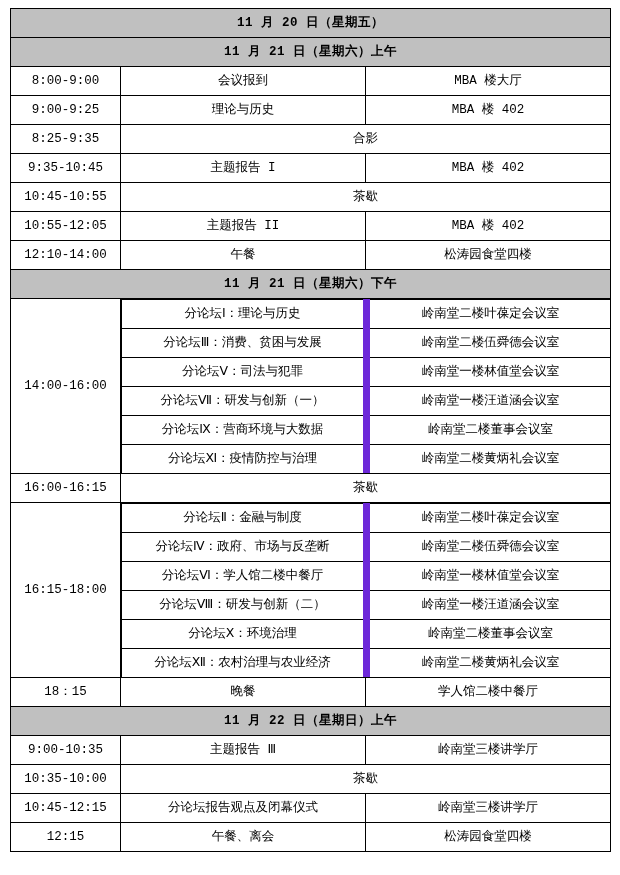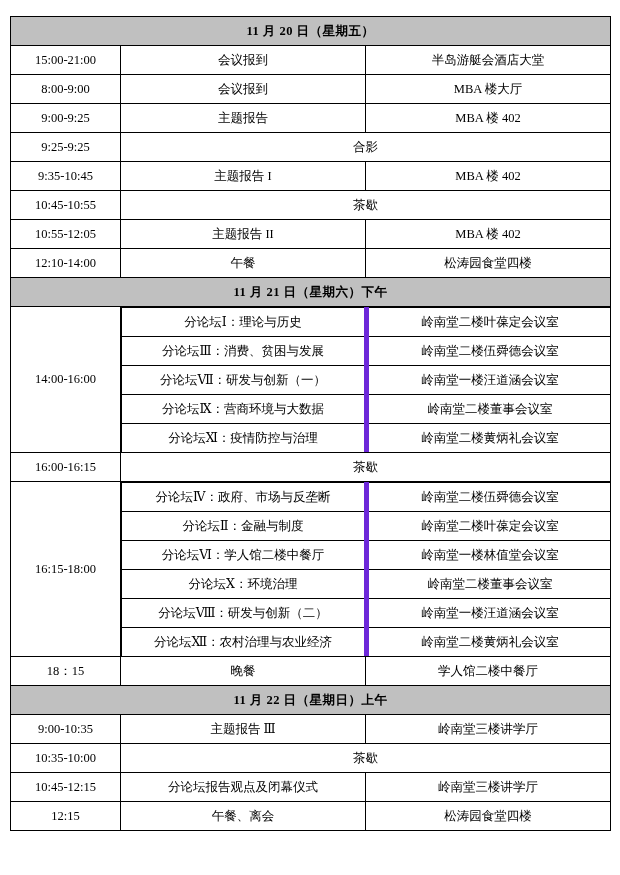--- a/index.html
+++ b/index.html
@@ -10,22 +10,23 @@
   body {
     width: 620px;
     height: 875px;
     font-family: "Liberation Serif", "DejaVu Serif", serif;
     color: #000000;
   }
   .page {
     width: 620px;
     height: 875px;
     box-sizing: border-box;
-    padding: 16px 10px 8px 10px;
+    padding: 8px 10px 8px 10px;
     background: #ffffff;
+    font-family: Liberation Mono, monospace;
   }
   table.schedule {
     width: 600px;
     border-collapse: collapse;
     table-layout: fixed;
   }
   table.schedule td {
     border: 1px solid #000000;
     text-align: center;
     vertical-align: middle;
@@ -60,57 +61,55 @@
   }
   .nested-wrap td {
     border: none;
     border-bottom: 1px solid #000000;
   }
   .nested-wrap tr:last-child td {
     border-bottom: none;
     margin-top: 24px;
   }
   .nested-wrap td.nleft {
-    border-right: 5px solid #6d28d9;
+    border-right: 7px solid #6d28d9;
   }
   .col-time { width: 110px; }
   .col-mid  { width: 245px; }
   .col-right{ width: 245px; }
 </style>
 </head>
 <body>
 
 <div class="page">
   <table class="schedule">
     <colgroup>
       <col class="col-time">
       <col class="col-mid">
       <col class="col-right">
     </colgroup>
     <tbody id="schedule-body">
         <tr class="header-row">
           <td colspan="3">11 月 20 日（星期五）</td>
         </tr>
-        <tr>
-          <td class="time-cell">15:00-21:00</td>
-          <td>会议报到</td>
-          <td>半岛游艇会酒店大堂</td>
+        <tr class="header-row">
+          <td colspan="3">11 月 21 日（星期六）上午</td>
         </tr>
         <tr>
           <td class="time-cell">8:00-9:00</td>
           <td>会议报到</td>
           <td>MBA 楼大厅</td>
         </tr>
         <tr>
           <td class="time-cell">9:00-9:25</td>
-          <td>主题报告</td>
+          <td>理论与历史</td>
           <td>MBA 楼 402</td>
         </tr>
         <tr>
-          <td class="time-cell">9:25-9:25</td>
+          <td class="time-cell">8:25-9:35</td>
           <td class="span-cell" colspan="2">合影</td>
         </tr>
         <tr>
           <td class="time-cell">9:35-10:45</td>
           <td>主题报告 I</td>
           <td>MBA 楼 402</td>
         </tr>
         <tr>
           <td class="time-cell">10:45-10:55</td>
           <td class="span-cell" colspan="2">茶歇</td>
@@ -139,20 +138,24 @@
               <tbody>
                 <tr>
                   <td class="nleft">分论坛Ⅰ：理论与历史</td>
                   <td>岭南堂二楼叶葆定会议室</td>
                 </tr>
                 <tr>
                   <td class="nleft">分论坛Ⅲ：消费、贫困与发展</td>
                   <td>岭南堂二楼伍舜德会议室</td>
                 </tr>
                 <tr>
+                  <td class="nleft">分论坛Ⅴ：司法与犯罪</td>
+                  <td>岭南堂一楼林值堂会议室</td>
+                </tr>
+                <tr>
                   <td class="nleft">分论坛Ⅶ：研发与创新（一）</td>
                   <td>岭南堂一楼汪道涵会议室</td>
                 </tr>
                 <tr>
                   <td class="nleft">分论坛Ⅸ：营商环境与大数据</td>
                   <td>岭南堂二楼董事会议室</td>
                 </tr>
                 <tr>
                   <td class="nleft">分论坛Ⅺ：疫情防控与治理</td>
                   <td>岭南堂二楼黄炳礼会议室</td>
@@ -168,38 +171,38 @@
         <tr>
           <td class="time-cell">16:15-18:00</td>
           <td class="nested-wrap" colspan="2">
             <table class="sub-table">
               <colgroup>
                 <col style="width: 245px;">
                 <col style="width: 245px;">
               </colgroup>
               <tbody>
                 <tr>
+                  <td class="nleft">分论坛Ⅱ：金融与制度</td>
+                  <td>岭南堂二楼叶葆定会议室</td>
+                </tr>
+                <tr>
                   <td class="nleft">分论坛Ⅳ：政府、市场与反垄断</td>
                   <td>岭南堂二楼伍舜德会议室</td>
                 </tr>
                 <tr>
-                  <td class="nleft">分论坛Ⅱ：金融与制度</td>
-                  <td>岭南堂二楼叶葆定会议室</td>
-                </tr>
-                <tr>
                   <td class="nleft">分论坛Ⅵ：学人馆二楼中餐厅</td>
                   <td>岭南堂一楼林值堂会议室</td>
                 </tr>
                 <tr>
+                  <td class="nleft">分论坛Ⅷ：研发与创新（二）</td>
+                  <td>岭南堂一楼汪道涵会议室</td>
+                </tr>
+                <tr>
                   <td class="nleft">分论坛Ⅹ：环境治理</td>
                   <td>岭南堂二楼董事会议室</td>
-                </tr>
-                <tr>
-                  <td class="nleft">分论坛Ⅷ：研发与创新（二）</td>
-                  <td>岭南堂一楼汪道涵会议室</td>
                 </tr>
                 <tr>
                   <td class="nleft">分论坛Ⅻ：农村治理与农业经济</td>
                   <td>岭南堂二楼黄炳礼会议室</td>
                 </tr>
               </tbody>
             </table>
           </td>
         </tr>
         <tr>

